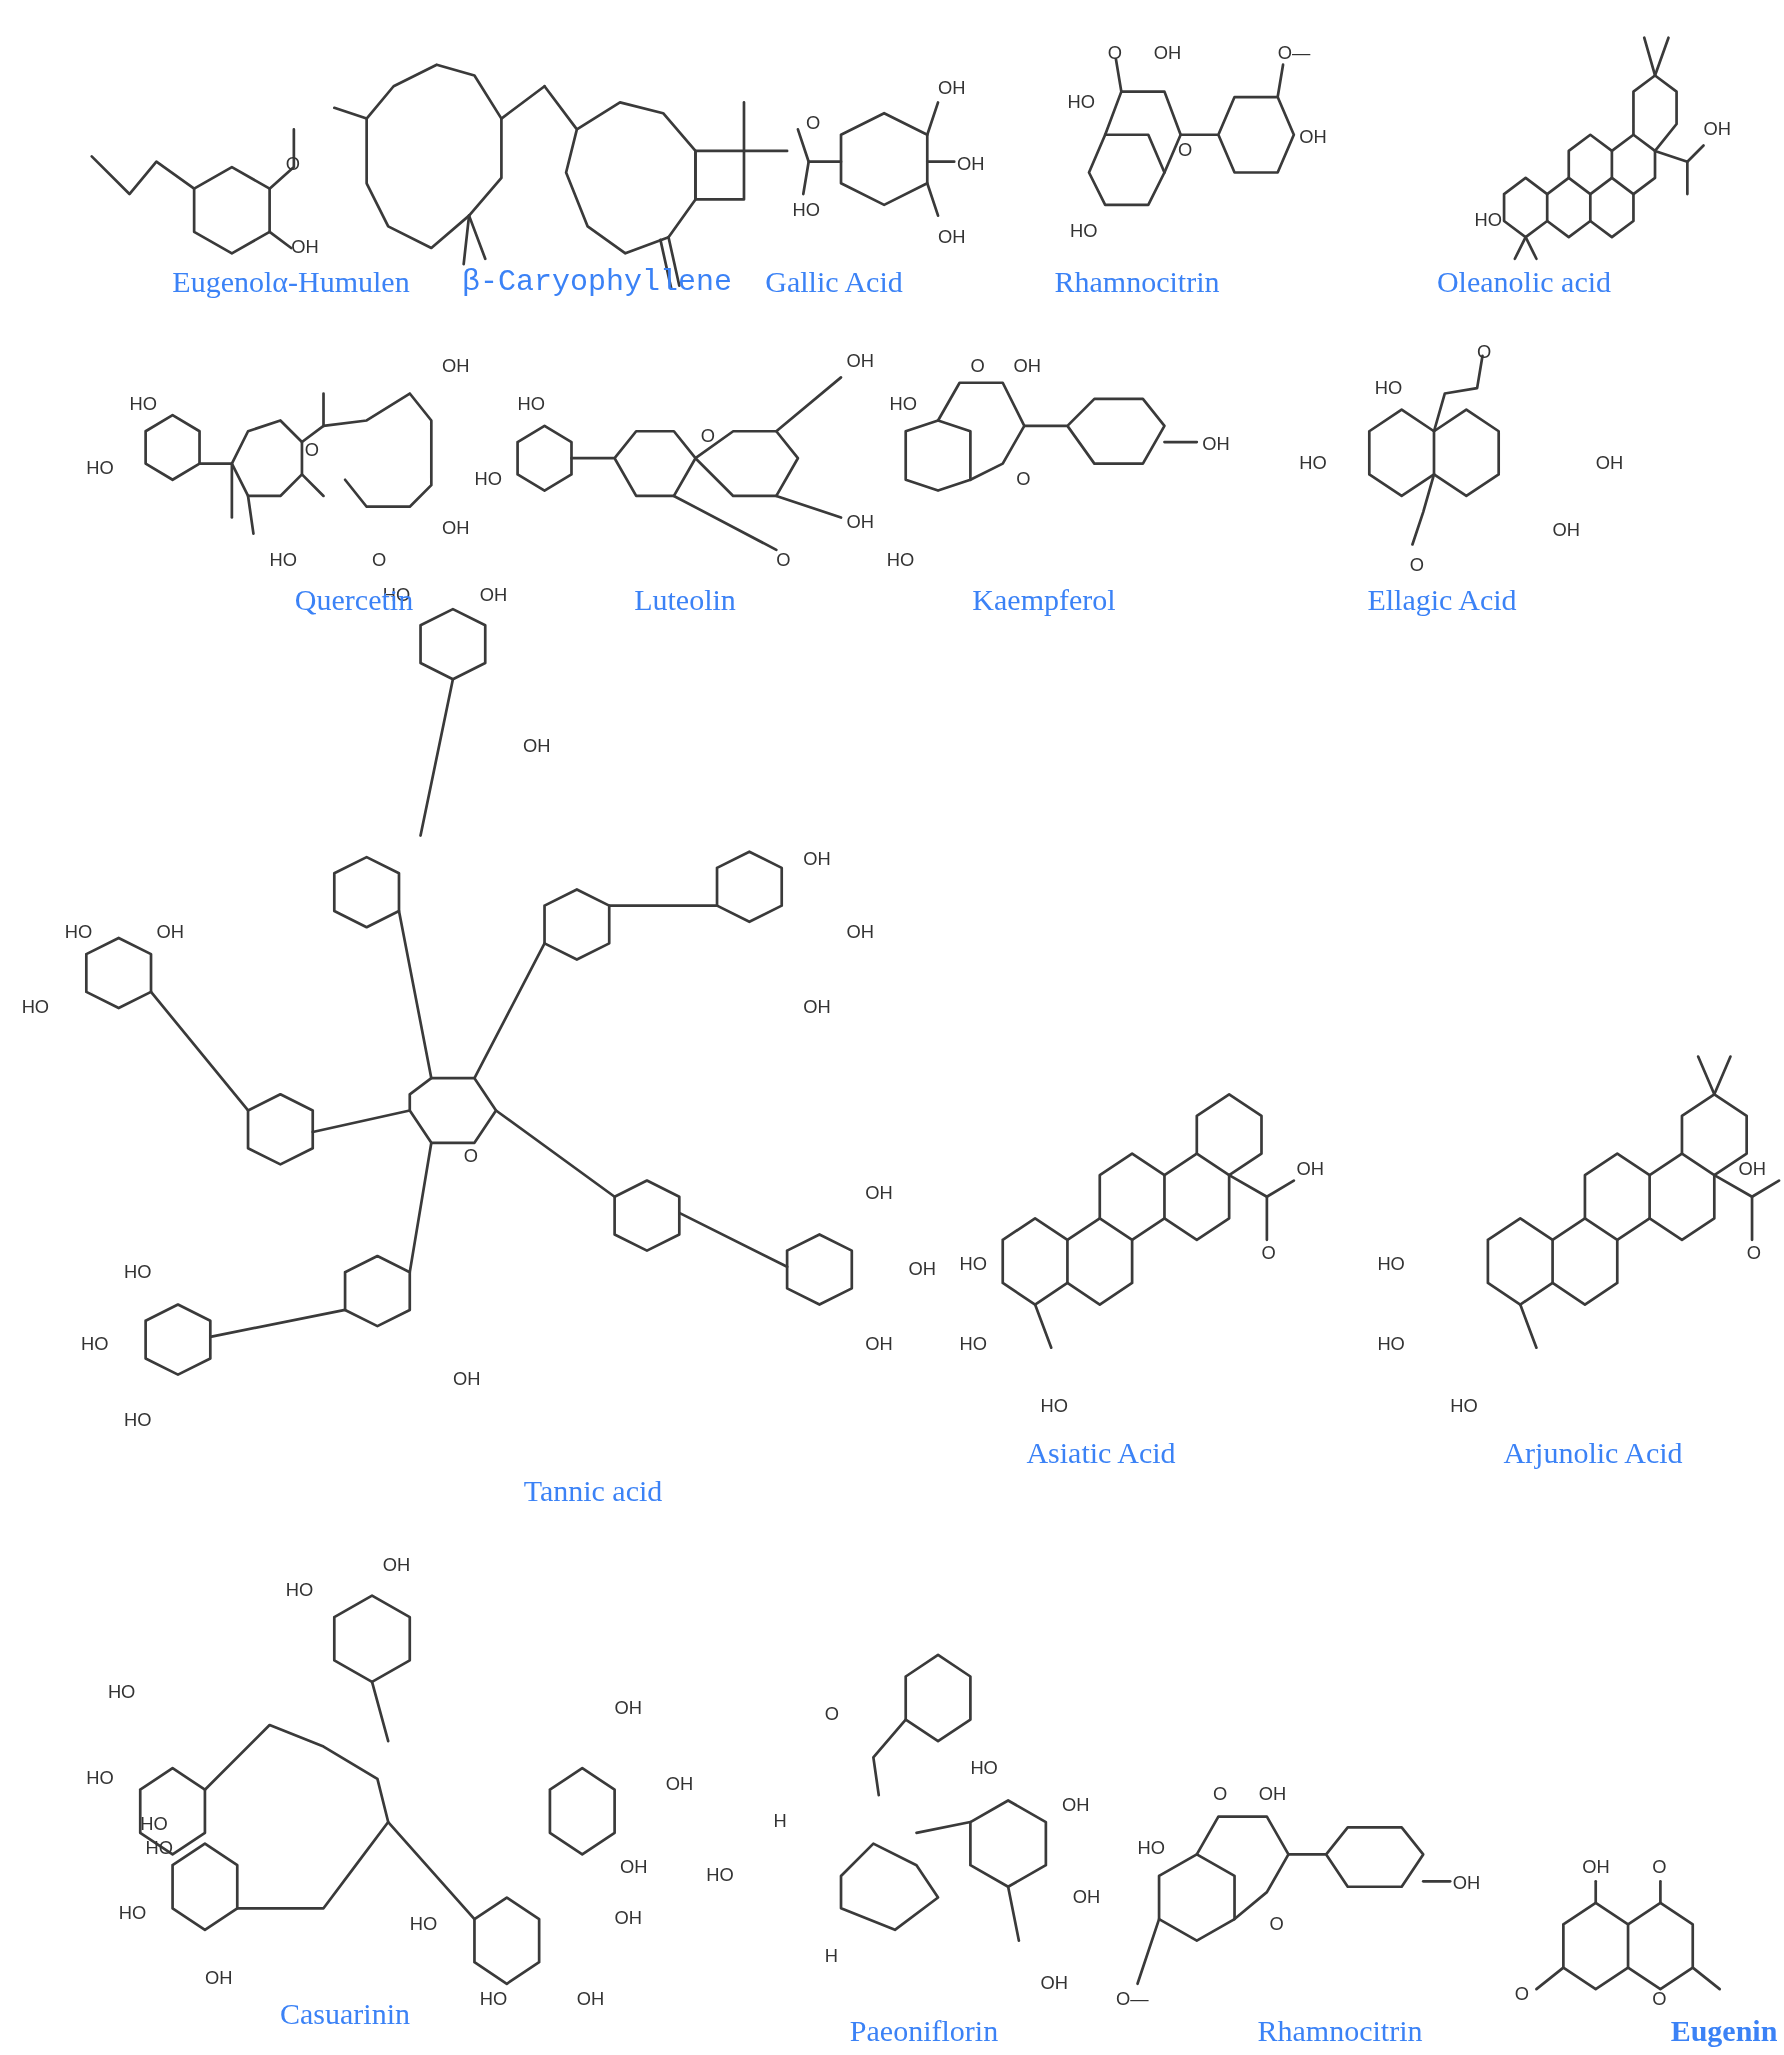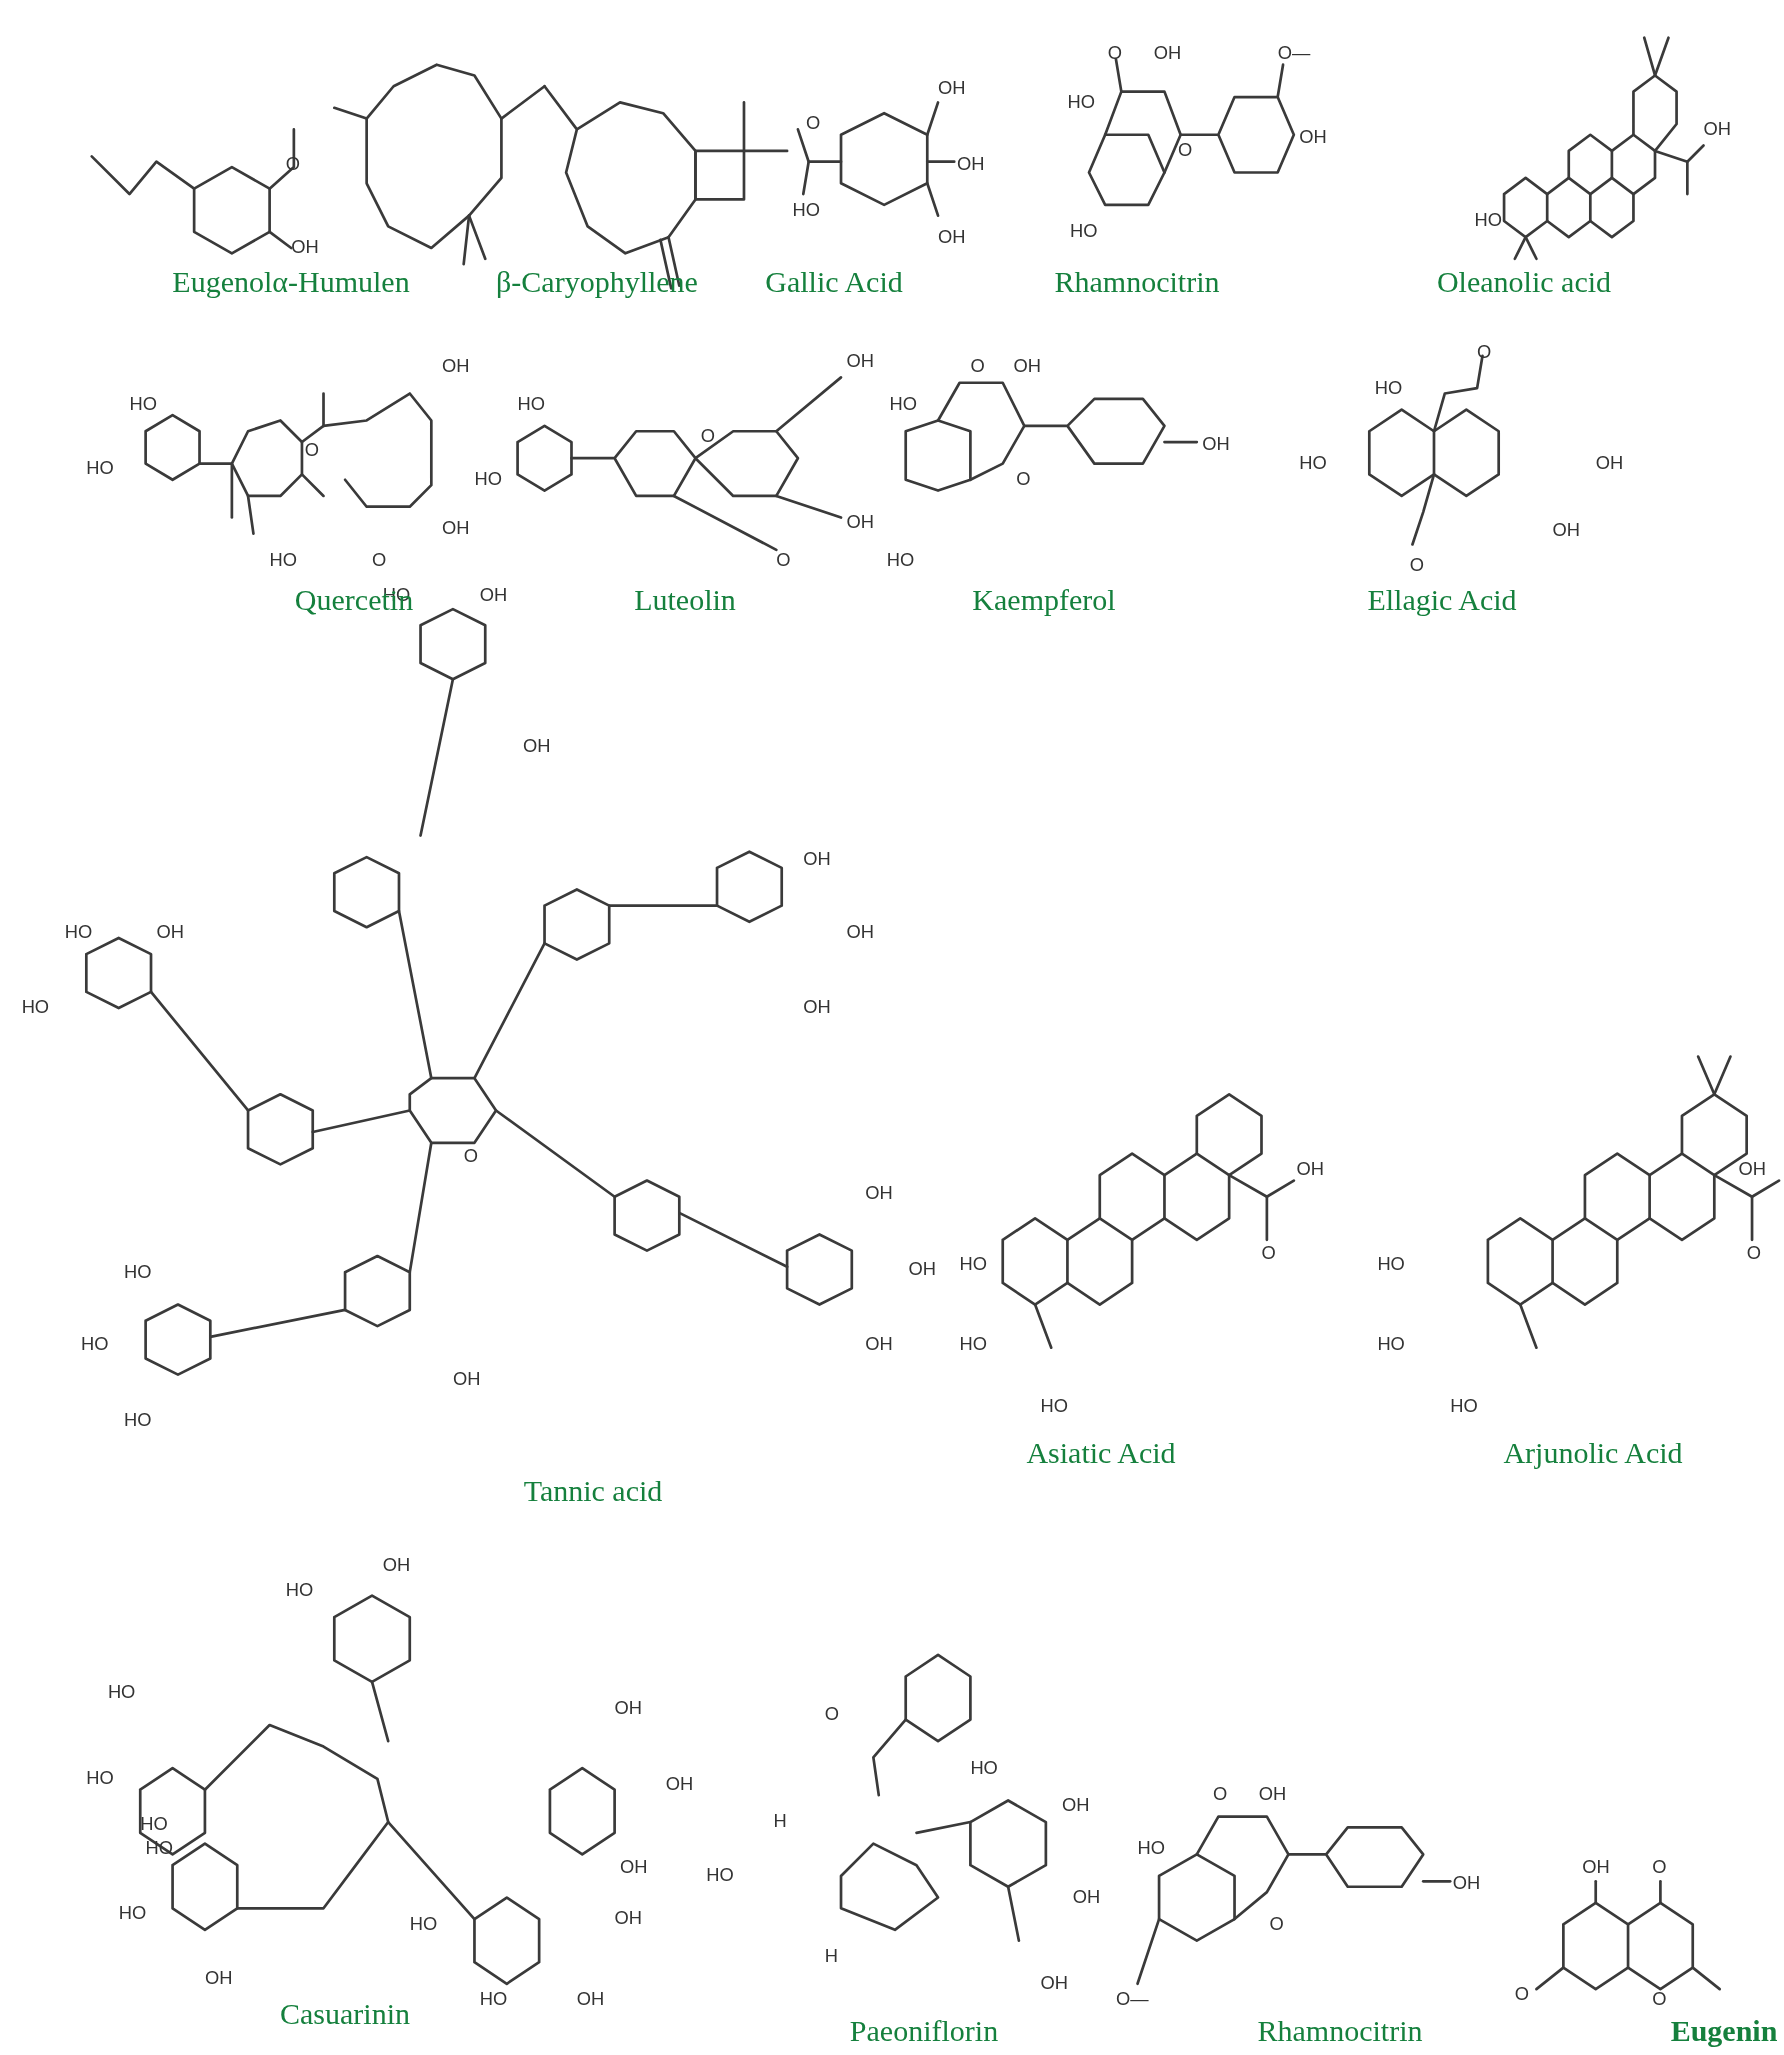--- a/index.html
+++ b/index.html
@@ -1,20 +1,20 @@
 <!DOCTYPE html>
 <html style="font-size:8.6px"><head>
 <meta charset="utf-8">
 <style>
   html, body { margin: 0; padding: 0; background: #ffffff; }
   body { width: 1785px; height: 2056px; position: relative; overflow: hidden; font-family: "Liberation Serif", "DejaVu Serif", serif; }
   #canvas { position: absolute; left: 0; top: 0; width: 1785px; height: 2056px; }
   .label {
     position: absolute; transform: translateX(-50%); white-space: nowrap;
-    font-family: "Liberation Serif", "DejaVu Serif", serif; font-size: 30px; color: #15803d;
+    font-family: "Liberation Serif", "DejaVu Serif", serif; font-size: 30px; color: #3b82f6;
     line-height: 1;
   }
   svg.structs { position: absolute; left: 0; top: 0; }
   svg .bond { stroke: #3a3a3a; stroke-width: 5; fill: none; stroke-linejoin: round; stroke-linecap: round; }
   svg .atom { font-family: "Liberation Sans", "DejaVu Sans", sans-serif; font-size: 34px; fill: #333333; }
 </style>
 </head>
 <body>
 
 <div id="canvas">
@@ -290,21 +290,21 @@
       <line class="bond" x1="2900" y1="3650" x2="2850" y2="3690"></line>
       <line class="bond" x1="3140" y1="3650" x2="3190" y2="3690"></line>
       <text class="atom" x="2935" y="3475">OH</text>
       <text class="atom" x="3065" y="3475">O</text>
       <text class="atom" x="2810" y="3710">O</text>
       <text class="atom" x="3065" y="3720">O</text>
     </g>
   </svg>
 
   <div class="label" style="left:291px; top:267px;">Eugenolα-Humulen</div>
-  <div class="label" style="left:597px; top:267px;">β-Caryophyllene</div>
+  <div class="label" style="left:597px; top:267px;font-family:Liberation Mono, monospace;">β-Caryophyllene</div>
   <div class="label" style="left:834px; top:267px;">Gallic Acid</div>
   <div class="label" style="left:1137px; top:267px;">Rhamnocitrin</div>
   <div class="label" style="left:1524px; top:267px;">Oleanolic acid</div>
 
   <div class="label" style="left:354px; top:585px;">Quercetin</div>
   <div class="label" style="left:685px; top:585px;">Luteolin</div>
   <div class="label" style="left:1044px; top:585px;">Kaempferol</div>
   <div class="label" style="left:1442px; top:585px;">Ellagic Acid</div>
 
   <div class="label" style="left:593px; top:1438px;margin-top:38px;">Tannic acid</div>

